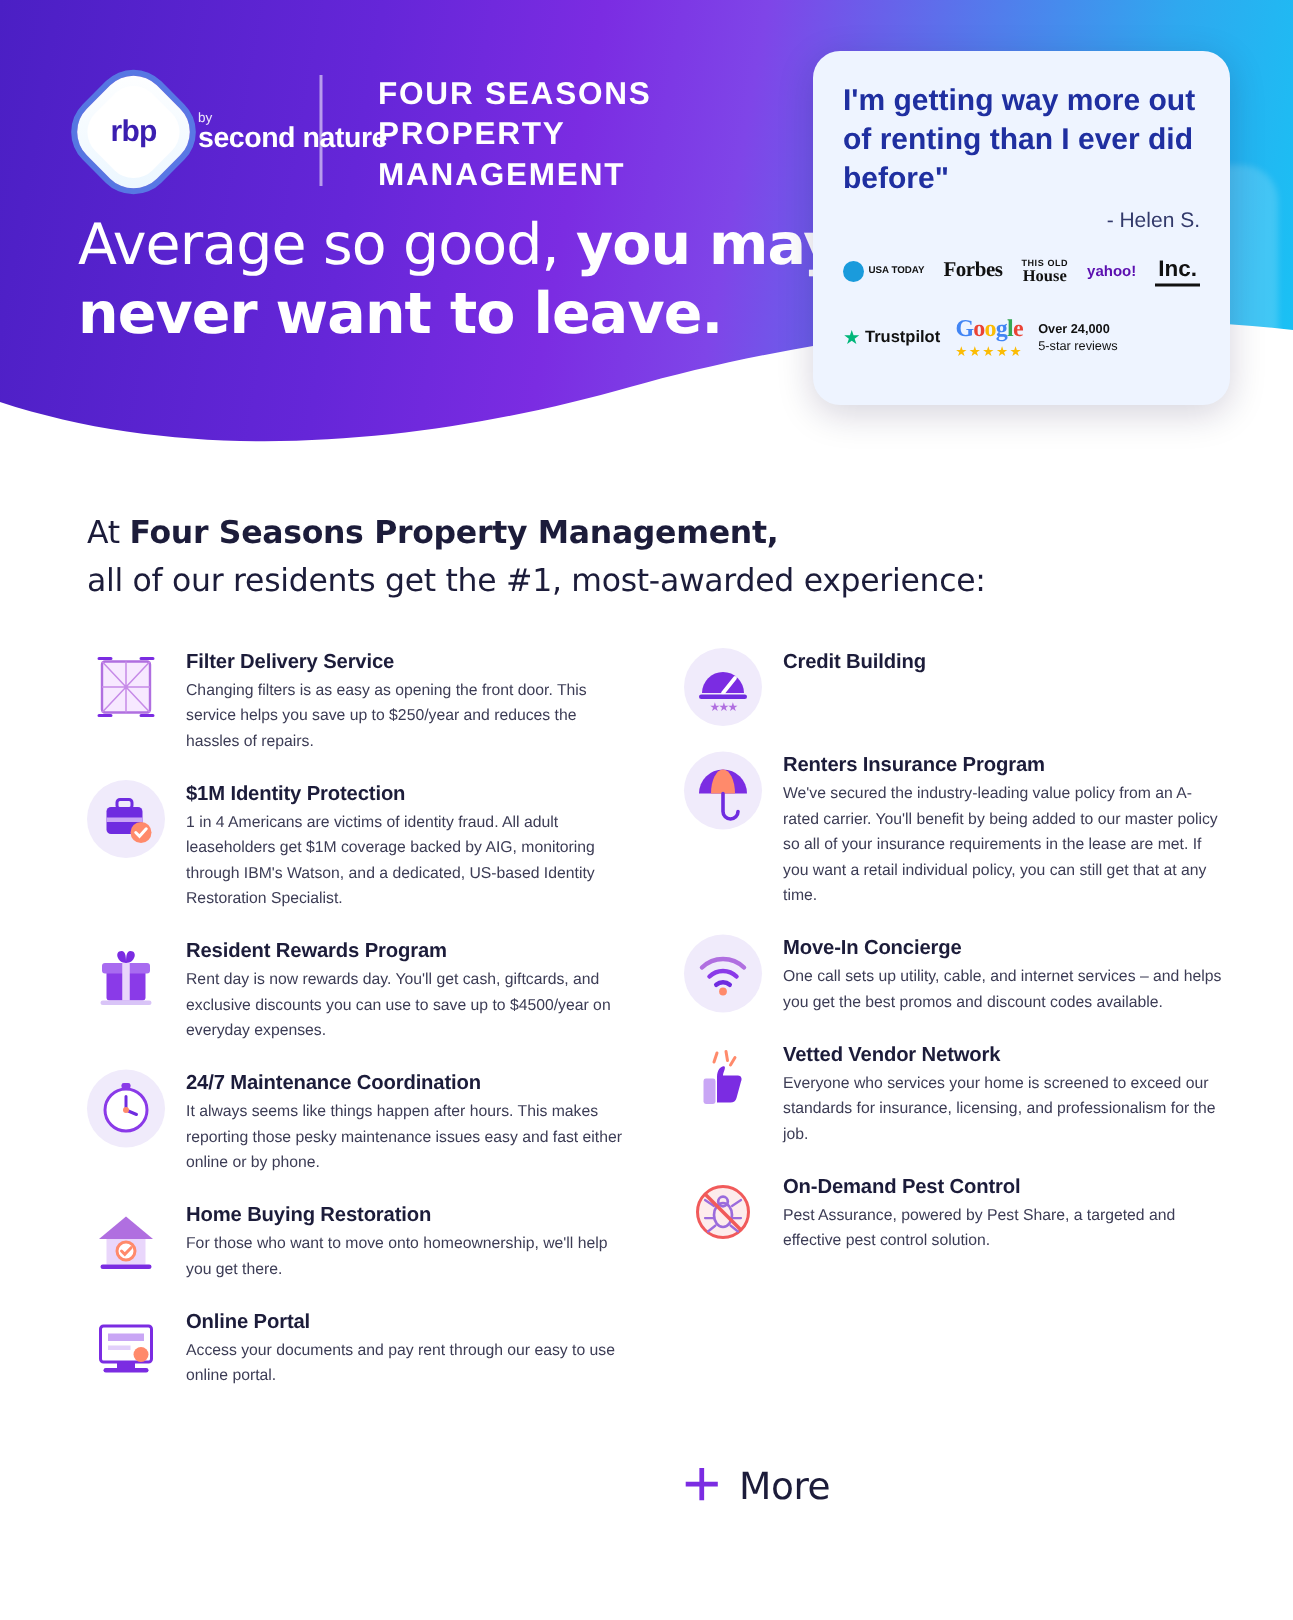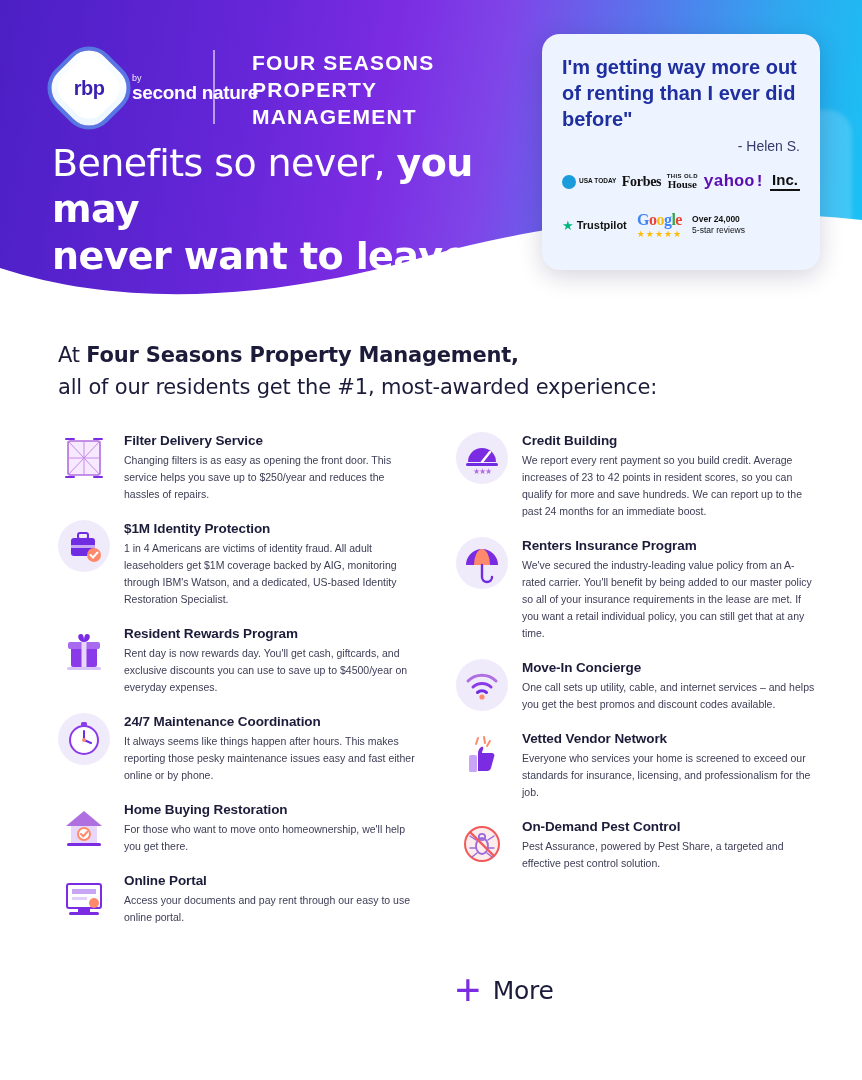--- a/index.html
+++ b/index.html
@@ -74,21 +74,21 @@
   .tauthor { color:#333a6b; font-size:14px; text-align:right; margin-top:6px; }
   .logo-row { display:flex; align-items:center; justify-content:space-between; margin-top:18px; }
   .logo-row2 { display:flex; align-items:center; gap:10px; margin-top:20px; }
   .m-usatoday { display:flex; align-items:center; gap:3px; }
   .m-usatoday .dot { width:14px; height:14px; border-radius:50%; background:#1a9bdc; }
   .m-usatoday .txt { font-size:6.5px; font-weight:bold; color:#111; line-height:1.05; }
   .m-forbes { font-family:"Liberation Serif", serif; font-weight:bold; font-size:14px; color:#111; letter-spacing:-0.3px;}
   .m-house { text-align:center; line-height:1; }
   .m-house .t1 { font-size:6px; color:#111; font-weight:bold; letter-spacing:.4px;}
   .m-house .t2 { font-family:"Liberation Serif", serif; font-size:11px; font-weight:bold; color:#111; }
-  .m-yahoo { font-family:Liberation Mono, monospace; font-size:17px; font-weight:bold; color:#5b0fb0; }
+  .m-yahoo { font-family:Liberation Sans, sans-serif; font-size:10px; font-weight:bold; color:#5b0fb0; }
   .m-inc { font-family:Liberation Sans, sans-serif; font-size:15px; font-weight:bold; color:#111; border-bottom:2px solid #111; padding:0 2px; line-height:1.1;}
   .m-trust { display:flex; align-items:center; gap:3px; }
   .m-trust .star { color:#00b67a; font-size:13px; }
   .m-trust .txt { font-size:11px; font-weight:bold; color:#111;text-align:right; }
   .m-google { text-align:center; }
   .m-google .g { font-family:"Liberation Serif", serif; font-size:16px; font-weight:bold; letter-spacing:-0.5px; }
   .m-google .g .b{color:#4285F4}.m-google .g .r{color:#EA4335}.m-google .g .y{color:#FBBC05}.m-google .g .g2{color:#34A853}
   .m-google .stars { color:#fbbc05; font-size:9px; letter-spacing:1px; }
   .m-reviews { font-size:8.5px; color:#111; line-height:1.25; font-weight:bold; }
   .m-reviews .sub { font-weight:normal; }
@@ -143,21 +143,21 @@
         <span class="small">by</span>
         <span class="big">second nature</span>
       </div>
     </div>
 
     <div class="divider-v"></div>
 
     <div class="company-name">FOUR SEASONS PROPERTY MANAGEMENT</div>
 
     <div class="headline">
-      <span class="thin">Benefits so never, </span><b>you may</b><br>
+      <span class="thin">Average so good, </span><b>you may</b><br>
       <b>never want to leave.</b>
     </div>
 
     <div class="tcard">
       <div class="tquote">I'm getting way more out of renting than I ever did before"</div>
       <div class="tauthor">- Helen S.</div>
 
       <div class="logo-row">
         <div class="m-usatoday">
           <div class="dot"></div>
@@ -306,21 +306,20 @@
             <path d="M12 30 A14 14 0 0 1 40 30 Z" fill="#7b2ce2"></path>
             <path d="M26 30 L34 20" stroke="#ffffff" stroke-width="2.5" stroke-linecap="round"></path>
             <rect x="10" y="31" width="32" height="3" rx="1.5" fill="#6f2ce0"></rect>
             <text x="17" y="42" font-size="8" fill="#b06fe0">★</text>
             <text x="23" y="42" font-size="8" fill="#b06fe0">★</text>
             <text x="29" y="42" font-size="8" fill="#b06fe0">★</text>
           </svg>
         </div>
         <div class="item-body">
           <div class="item-title">Credit Building</div>
-          <div class="item-desc">We report every rent payment so you build credit. Average increases of 23 to 42 points in resident scores, so you can qualify for more and save hundreds. We can report up to the past 24 months for an immediate boost.</div>
         </div>
       </div>
 
       <div class="item">
         <div class="item-icon">
           <div class="circle-bg"></div>
           <svg width="52" height="52" viewBox="0 0 52 52" style="position:relative">
             <path d="M10 28 A16 16 0 0 1 42 28 Z" fill="#7b2ce2"></path>
             <path d="M26 12 A8 16 0 0 1 34 28 L18 28 A8 16 0 0 1 26 12 Z" fill="#ff8a6b"></path>
             <path d="M26 28 L26 40 A5 5 0 0 0 36 40" stroke="#6f2ce0" stroke-width="2.4" fill="none" stroke-linecap="round"></path>

